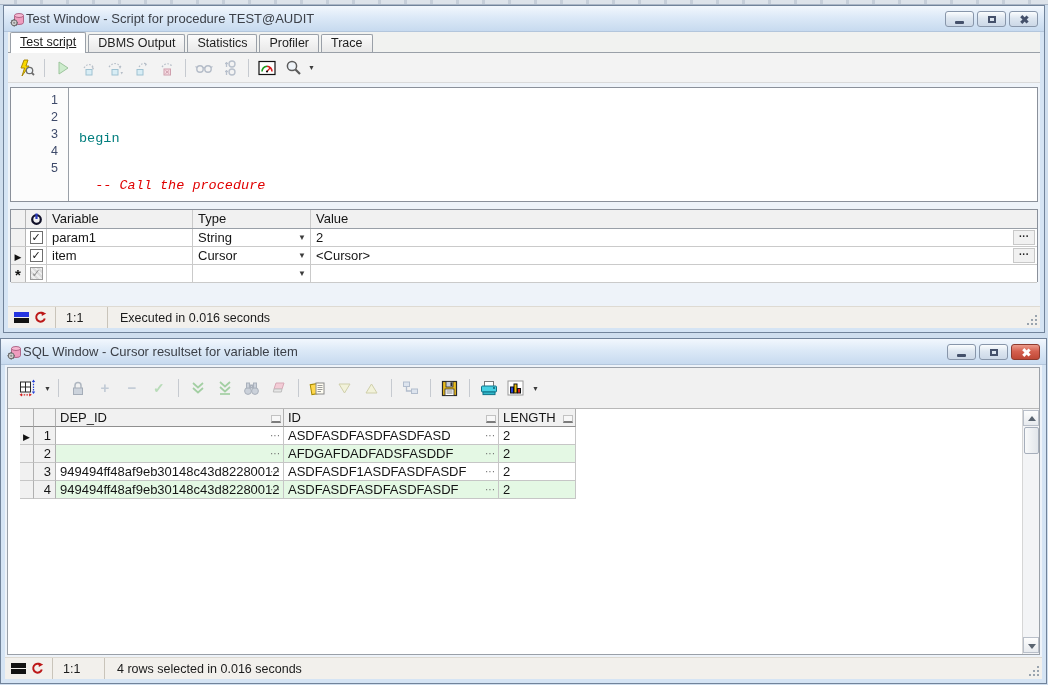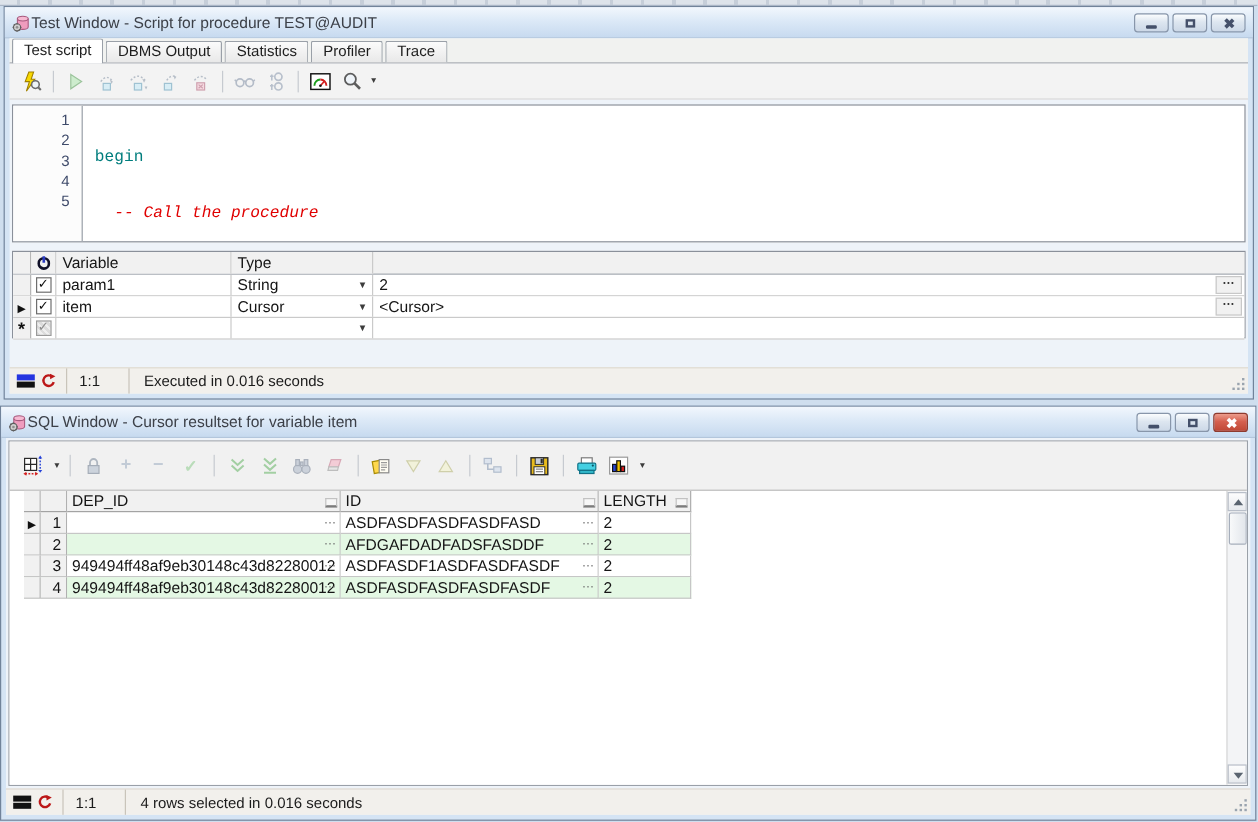--- a/index.html
+++ b/index.html
@@ -25,37 +25,37 @@
   .client { position:absolute; left:4px; right:4px; top:26px; bottom:4px; background:#eef3f9; display:flex; flex-direction:column; }
 
   
   .win-icon { width:16px; height:16px; display:inline-block; }
 
   
   .tabstrip { height:21px; display:flex; align-items:flex-end; background:#f1f2f0; border-bottom:1px solid #9aa0a8; padding-left:2px; }
   .tab { height:18px; line-height:17px; padding:0 9px; font-size:12.5px; color:#1d1d1d;
     background:linear-gradient(#fbfbfb,#e8e8e8); border:1px solid #9aa0a8; border-bottom:none;
     border-radius:2px 2px 0 0; margin-right:2px; position:relative; }
-  .tab.active { height:21px; line-height:19px; background:#fff; margin-bottom:-1px; z-index:2; }
+  .tab.active { height:21px; line-height:19px; background:#fff; margin-bottom:-1px; z-index:2;text-decoration:underline; }
 
   
   .toolbar { height:30px; background:#f3f3f3; border-bottom:1px solid #dadada; display:flex; align-items:center; padding-left:6px; gap:2px; }
   .toolbar2 { height:40px; background:#f1f1f1; display:flex; align-items:center; padding-left:8px; gap:3px; }
   .tbtn { width:24px; height:24px; display:flex; align-items:center; justify-content:center; background:transparent; border:none; }
   .tsep { width:1px; height:18px; background:#c6cad0; margin:0 4px; }
   .dd-arrow { font-size:7px; color:#3c3c3c; margin-left:1px; }
   .glyph-dis { font-size:15px; font-weight:bold; color:#c2cbd6; line-height:14px; }
   .glyph-check-dis { font-size:14px; font-weight:bold; color:#b9dcb9; }
 
   
   .editor { margin:4px 2px 0 2px; height:115px; border:1px solid #8a909a; background:#fff; display:flex;
     font-family:"Liberation Mono", monospace; font-size:13.5px; overflow:hidden; }
   .gutter { width:58px; background:#fcfcfc; border-right:1px solid #9aa0a8; padding-top:4px; }
   .gutter .ln { height:17px; line-height:17px; text-align:right; padding-right:10px; color:#3e4a6a; font-size:12.5px; font-family:"Liberation Sans",sans-serif; }
-  .code { padding:5px 0 0 10px; white-space:pre; }
+  .code { padding:12px 0 0 10px; white-space:pre; }
   .code .cl { height:17px; line-height:17px; }
   .cl.kw { color:#007d7d; }
   .cl.comment { color:#e00000; font-style:italic; }
 
   
   .vargrid { margin:7px 2px 0 2px; height:73px; border:1px solid #8a909a; background:#fff; font-size:13px; color:#151515; }
   .vrow { display:flex; height:18px; border-bottom:1px solid #cacaca; background:#fff; }
   .vrow.vhead { height:19px; background:#f1f1f1; border-bottom:1px solid #9aa0a8; }
   .vc { border-right:1px solid #cacaca; padding:0 5px; line-height:17px; overflow:hidden; white-space:nowrap; }
   .vhead .vc { background:#f1f1f1; }
@@ -270,20 +270,21 @@
         <div class="vc c-check">
           <span class="toggle-icon">
             <svg width="11" height="13" viewBox="0 0 11 13">
               <circle cx="5.5" cy="6.5" r="4.3" fill="none" stroke="#101028" stroke-width="2.2"></circle>
               <line x1="5.5" y1="0.5" x2="5.5" y2="6" stroke="#2a3ac0" stroke-width="2.2"></line>
             </svg>
           </span>
         </div>
         <div class="vc c-var">Variable</div>
         <div class="vc c-type">Type</div>
+        <div class="vc c-val">Value</div>
       </div>
 
       <div class="vrow">
         <div class="vc c-mark"></div>
         <div class="vc c-check">
             <span class="cb">✓</span>
           </div>
         <div class="vc c-var">param1</div>
         <div class="vc c-type"><span>String</span><span class="type-dd">▼</span></div>
         <div class="vc c-val"><span>2</span><span class="val-btn">···</span></div>

